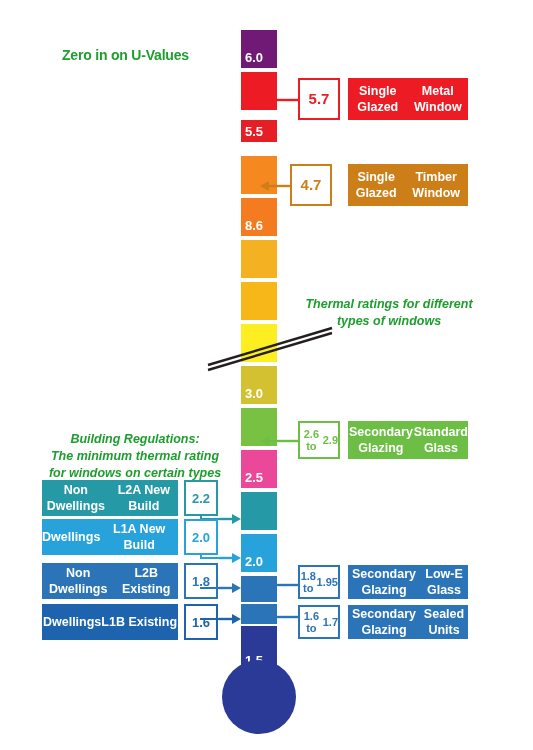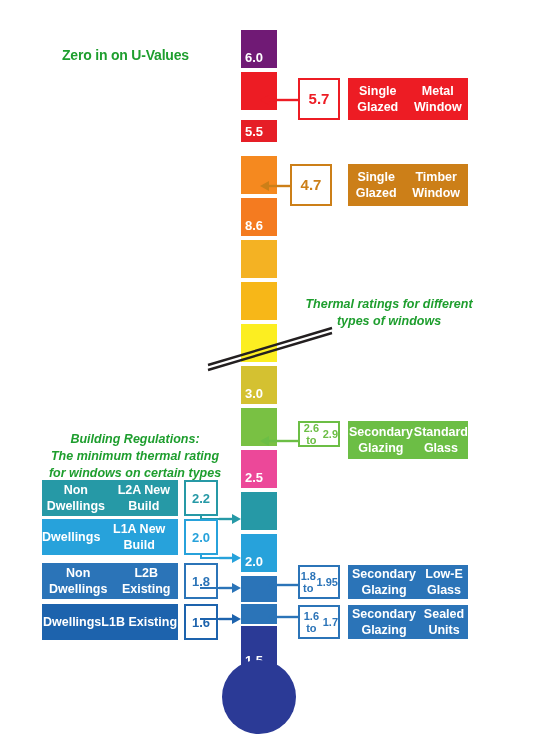--- a/index.html
+++ b/index.html
@@ -177,21 +177,21 @@
       <div class="co-label" style="left: 348px; top: 164px; width: 120px; height: 42px; background: rgb(204, 127, 24);">
         <span>Single Glazed</span>
         <br>
         <span>Timber Window</span>
       </div>
       <div class="arrow" style="left: 260px; top: 434px;"><svg width="40" height="14" viewBox="0 0 40 14">
           <line x1="40" y1="7" x2="9" y2="7" stroke="#6cbe45" stroke-width="2.4"></line>
           <polygon points="0,7 9,2 9,12" fill="#6cbe45"></polygon>
         </svg></div>
       <div class="arrow" style="left: 300px; top: 440px; height: 2.4px; background: rgb(108, 190, 69);"></div>
-      <div class="co-val" style="left: 298px; top: 421px; width: 42px; height: 26px; border-color: rgb(108, 190, 69); color: rgb(108, 190, 69); font-size: 11px;">
+      <div class="co-val" style="left: 298px; top: 421px; width: 42px; height: 38px; border-color: rgb(108, 190, 69); color: rgb(108, 190, 69); font-size: 11px;">
         <span>2.6 to</span>
         <br>
         <span>2.9</span>
       </div>
       <div class="co-label" style="left: 348px; top: 421px; width: 120px; height: 38px; background: rgb(108, 190, 69);">
         <span>Secondary Glazing</span>
         <br>
         <span>Standard Glass</span>
       </div>
       <div class="arrow" style="left: 268px; top: 578px;"><svg width="32" height="14" viewBox="0 0 32 14">

